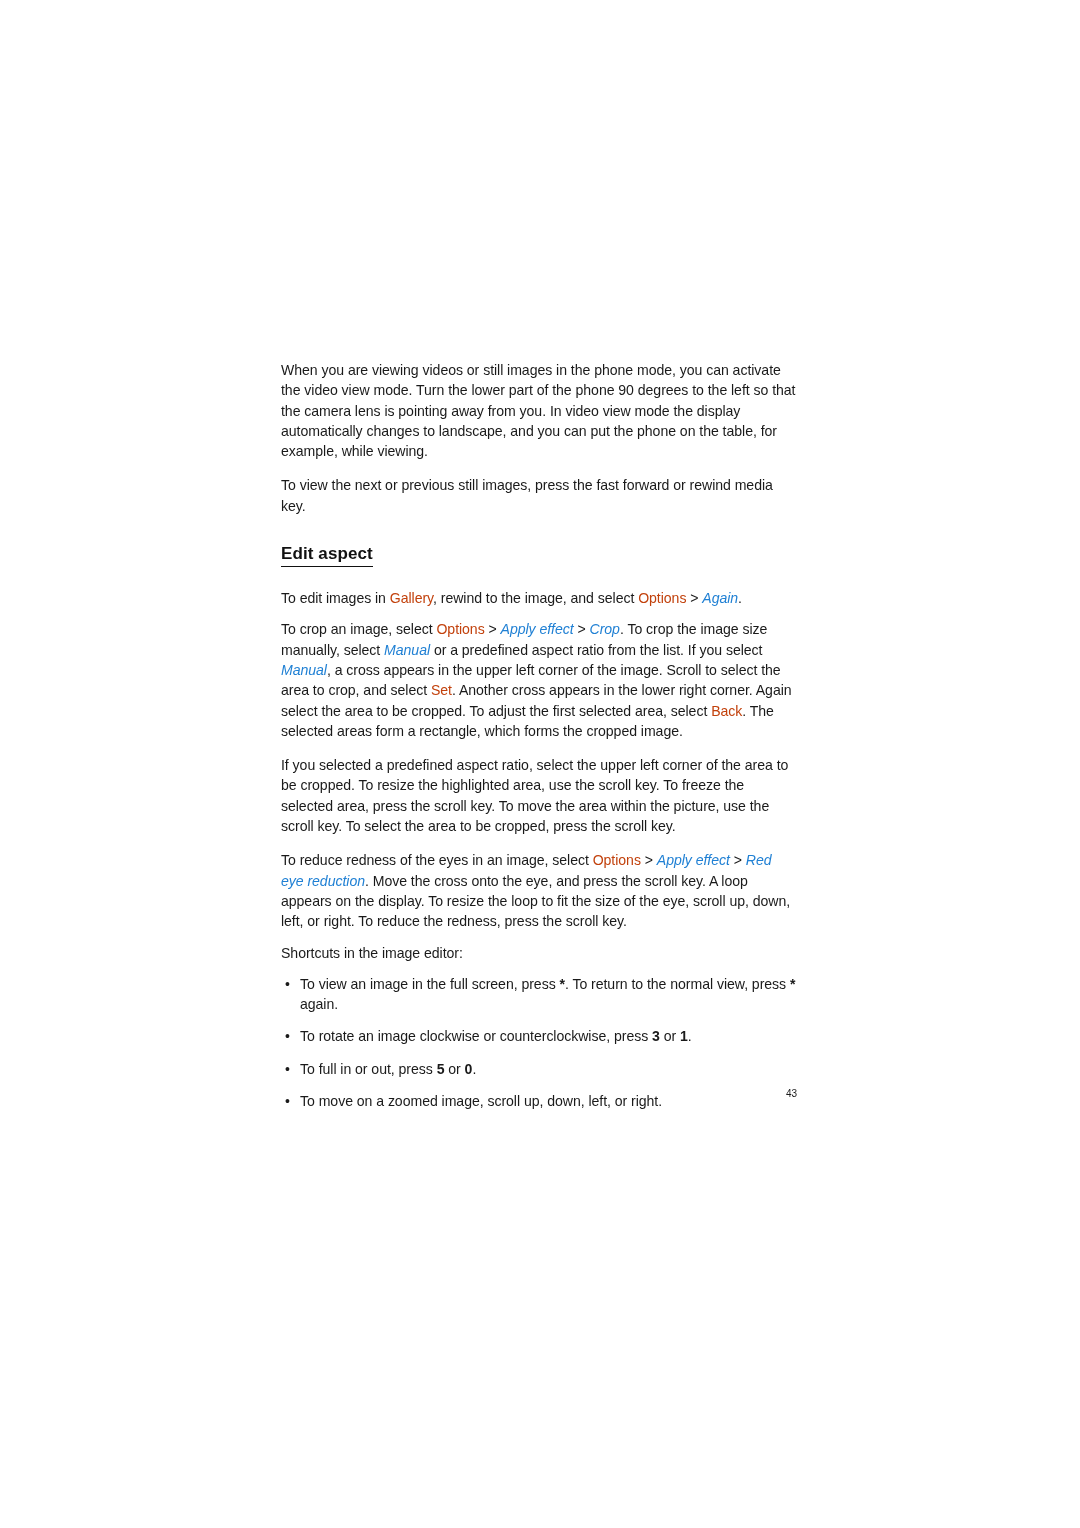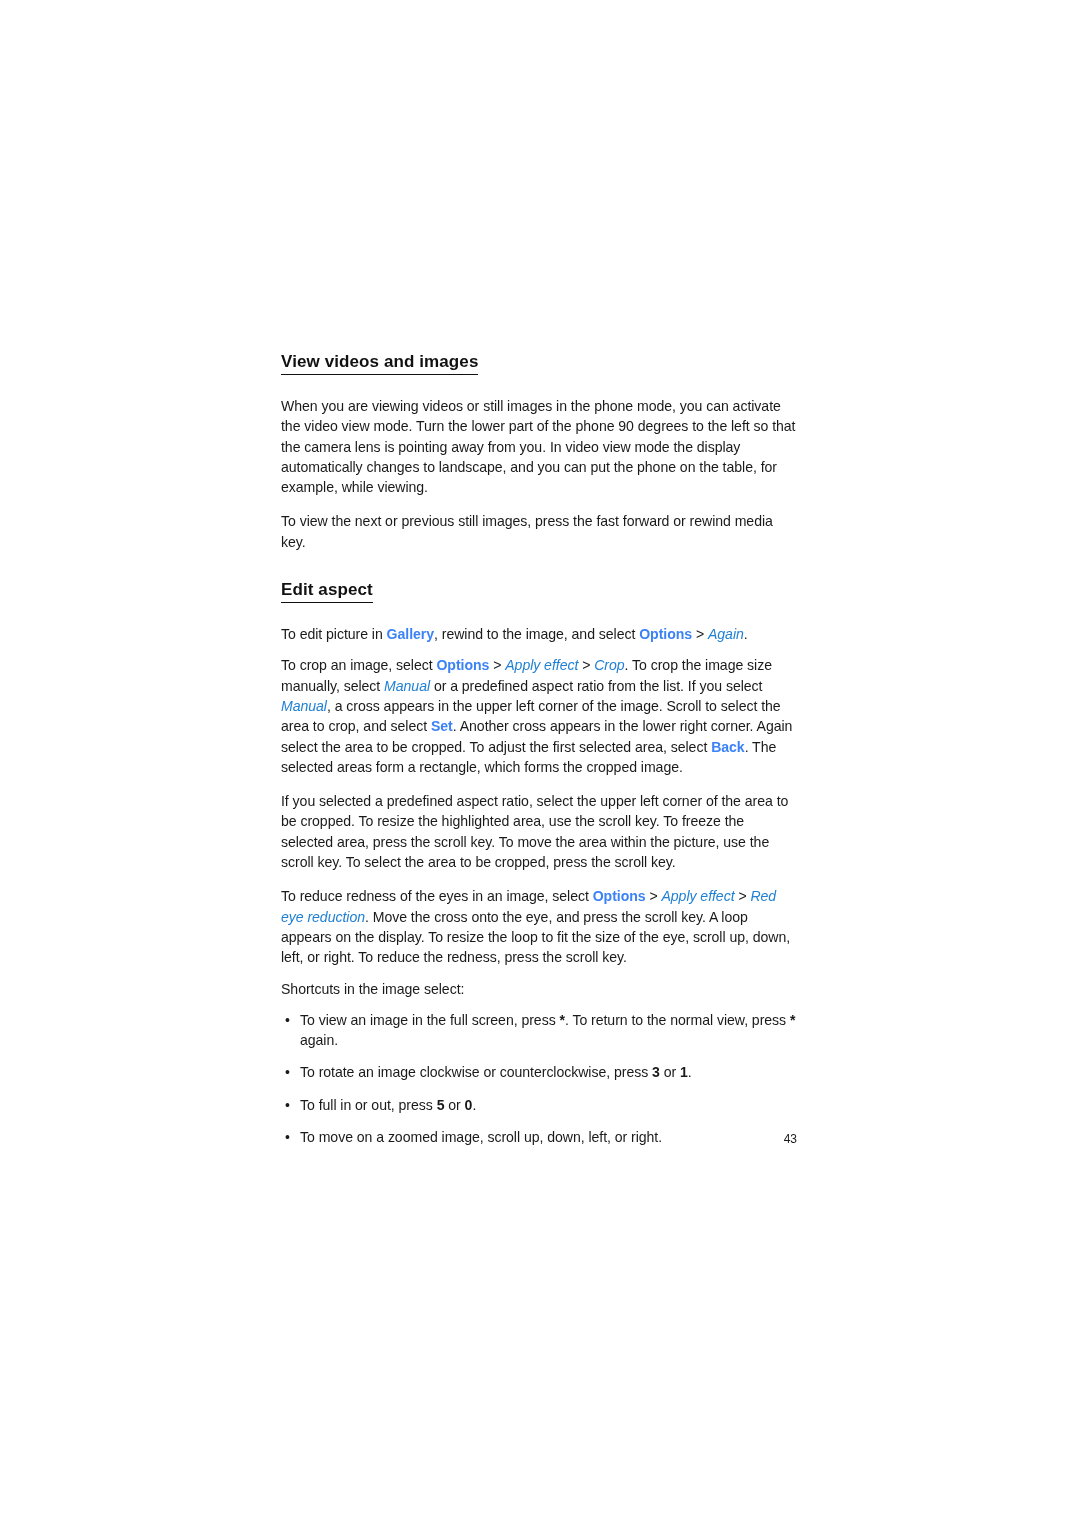--- a/index.html
+++ b/index.html
@@ -43,22 +43,22 @@
     font-size: 14.1px;
     line-height: 20.3px;
     margin: 8px 0 14px 0;
     color: #1a1a1a;
     letter-spacing: -0.05px;
   }
   p.para.tight {
     margin-bottom: 11px;
   }
   .ref-b {
-    color: #3b82f6;
-    font-weight: bold;
+    color: #c2410c;
+    font-weight: normal;
   }
   .ref-i {
     color: #2080d4;
     font-style: italic;
   }
   .sep {
     color: #1a1a1a;
   }
   .kb {
     font-weight: bold;
@@ -81,55 +81,52 @@
     left: 4px;
     top: 0px;
     font-size: 14px;
     line-height: 20.3px;
     color: #1a1a1a;
   }
   .page-number {
     position: absolute;
     left: 281px;
     width: 516px;
-    top: 1132px;
+    top: 1088px;
     text-align: right;
-    font-size: 12px;
+    font-size: 10px;
     color: #1a1a1a;
   }
 </style>
 </head>
 <body>
 
 <div class="page">
 
   <div class="content">
 
-    <div class="heading-wrap">
-      <h2 class="heading">View videos and images</h2>
-    </div>
 
     <p class="para">When you are viewing videos or still images in the phone mode, you can activate the video view mode. Turn the lower part of the phone 90 degrees to the left so that the camera lens is pointing away from you. In video view mode the display automatically changes to landscape, and you can put the phone on the table, for example, while viewing.</p>
 
     <p class="para">To view the next or previous still images, press the fast forward or rewind media key.</p>
 
 
     <div class="heading-wrap second">
       <h2 class="heading">Edit aspect</h2>
     </div>
 
-    <p class="para tight"><span>To edit picture in </span><span class="ref-b">Gallery</span><span>, rewind to the image, and select </span><span class="ref-b">Options</span><span class="sep"> &gt; </span><span class="ref-i">Again</span><span>.</span></p>
+    <p class="para tight"><span>To edit images in </span><span class="ref-b">Gallery</span><span>, rewind to the image, and select </span><span class="ref-b">Options</span><span class="sep"> &gt; </span><span class="ref-i">Again</span><span>.</span></p>
 
     <p class="para"><span>To crop an image, select </span><span class="ref-b">Options</span><span class="sep"> &gt; </span><span class="ref-i">Apply effect</span><span class="sep"> &gt; </span><span class="ref-i">Crop</span><span>. To crop the image size manually, select </span><span class="ref-i">Manual</span><span> or a predefined aspect ratio from the list. If you select </span><span class="ref-i">Manual</span><span>, a cross appears in the upper left corner of the image. Scroll to select the area to crop, and select </span><span class="ref-b">Set</span><span>. Another cross appears in the lower right corner. Again select the area to be cropped. To adjust the first selected area, select </span><span class="ref-b">Back</span><span>. The selected areas form a rectangle, which forms the cropped image.</span></p>
 
     <p class="para">If you selected a predefined aspect ratio, select the upper left corner of the area to be cropped. To resize the highlighted area, use the scroll key. To freeze the selected area, press the scroll key. To move the area within the picture, use the scroll key. To select the area to be cropped, press the scroll key.</p>
 
     <p class="para tight"><span>To reduce redness of the eyes in an image, select </span><span class="ref-b">Options</span><span class="sep"> &gt; </span><span class="ref-i">Apply effect</span><span class="sep"> &gt; </span><span class="ref-i">Red eye reduction</span><span>. Move the cross onto the eye, and press the scroll key. A loop appears on the display. To resize the loop to fit the size of the eye, scroll up, down, left, or right. To reduce the redness, press the scroll key.</span></p>
 
-    <p class="para tight">Shortcuts in the image select:</p>
+    <p class="para tight">Shortcuts in the image editor:</p>
 
     <ul class="shortcuts">
       <li><span class="bullet">•</span><span>To view an image in the full screen, press </span><span class="kb">*</span><span>. To return to the normal view, press </span><span class="kb">*</span><span> again.</span></li>
 
       <li><span class="bullet">•</span><span>To rotate an image clockwise or counterclockwise, press </span><span class="kb">3</span><span> or </span><span class="kb">1</span><span>.</span></li>
 
       <li><span class="bullet">•</span><span>To full in or out, press </span><span class="kb">5</span><span> or </span><span class="kb">0</span><span>.</span></li>
 
       <li><span class="bullet">•</span><span>To move on a zoomed image, scroll up, down, left, or right.</span></li>
     </ul>

